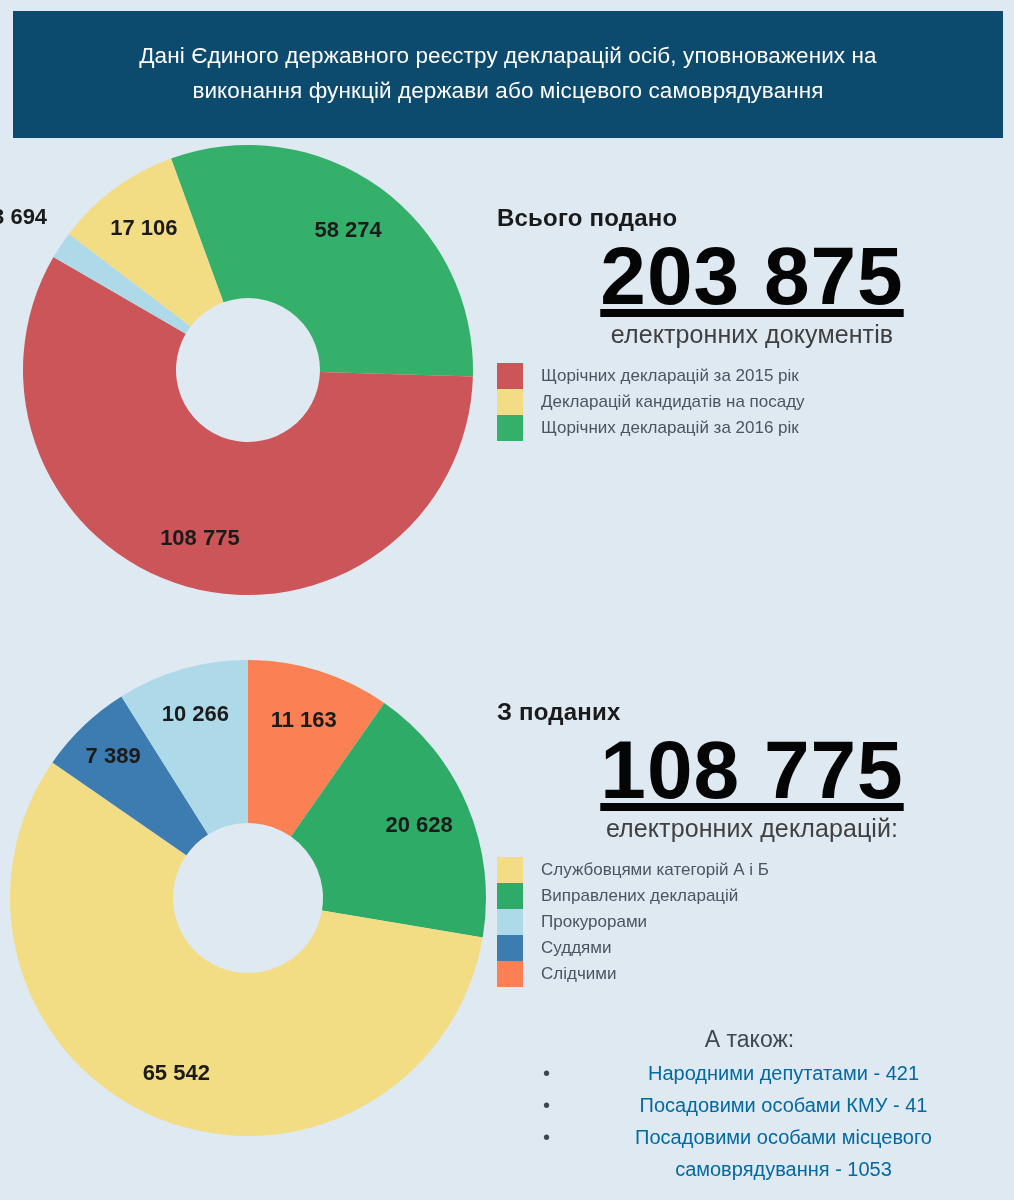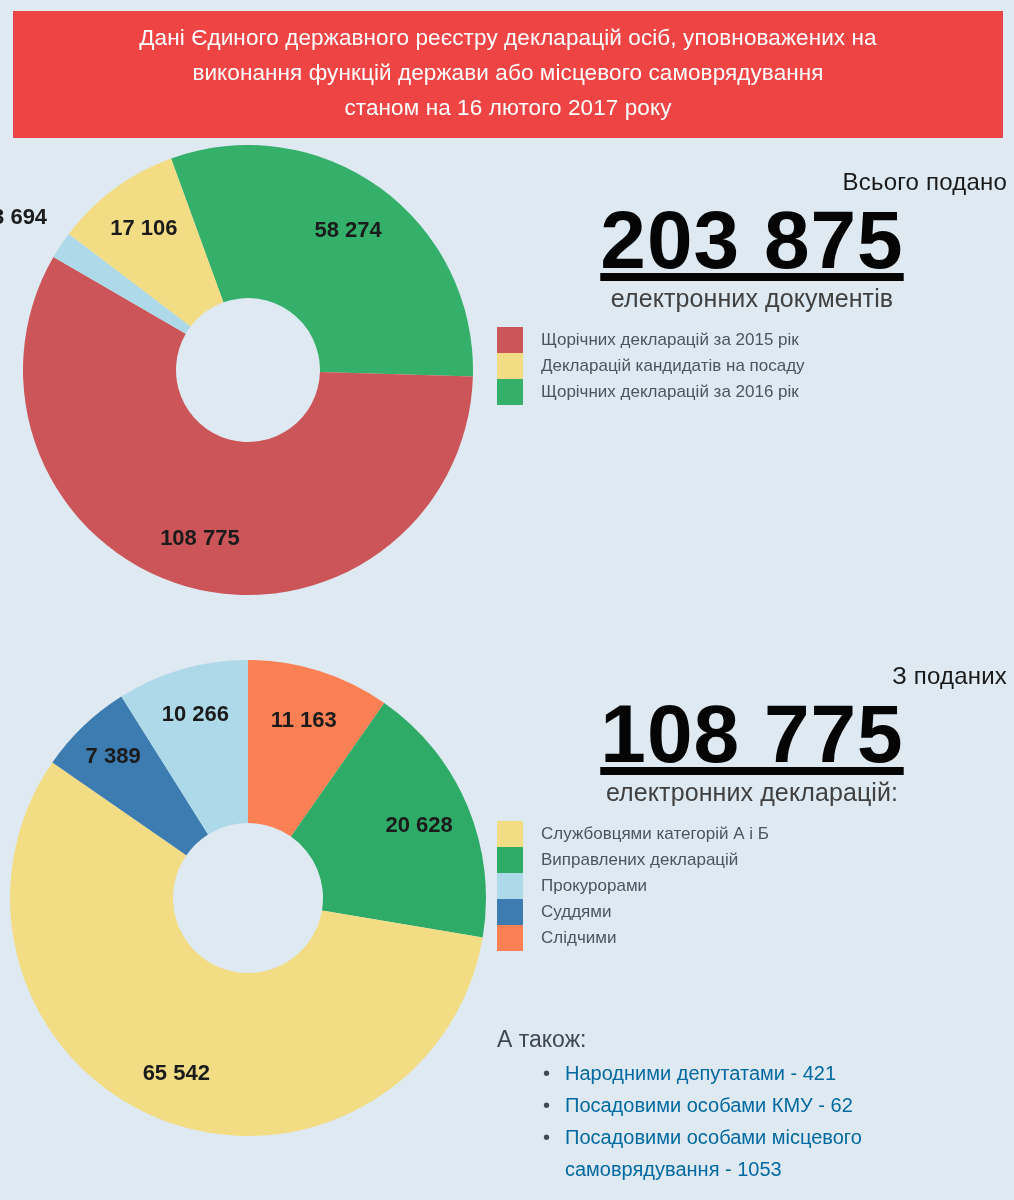--- a/index.html
+++ b/index.html
@@ -29,60 +29,60 @@
   .donut-wrap svg{display:block;overflow:visible;}
   .slice-label{
     font-size:22px;font-weight:bold;fill:#1b1b1b;
     font-family:"Liberation Sans","DejaVu Sans",sans-serif;
     text-anchor:middle;dominant-baseline:middle;
   }
 
   
   .panel{position:absolute;}
   .panel-caption{
-    font-size:24px;color:#1a1a1a;font-weight:normal;text-align:right;
+    font-size:24px;color:#1a1a1a;font-weight:bold;text-align:left;
     letter-spacing:.2px;
+    margin-top:36px;
   }
   .panel-bignum{
     font-size:82px;font-weight:bold;color:#050505;text-align:center;
     line-height:88px;letter-spacing:1px;white-space:nowrap;text-decoration:underline;
   }
   .panel-sub{
     font-size:25px;color:#404040;text-align:center;letter-spacing:.1px;
   }
   .legend{margin-top:14px;}
   .legend-row{display:flex;align-items:flex-start;height:26px;}
   .legend-swatch{width:26px;height:26px;flex:0 0 26px;}
   .legend-label{
     margin-left:18px;font-size:17px;color:#4b5560;white-space:nowrap;
     line-height:26px;
   }
 
   
-  .also{position:absolute;left:497px;top:1026px;width:505px;}
+  .also{position:absolute;left:497px;top:1026px;width:505px;text-align:center;}
   .also-title{font-size:23px;color:#3f4850;margin-bottom:4px;}
   .also-list{list-style:none;margin:0;padding:0 0 0 46px;}
   .also-list li{
     font-size:20px;color:#0369a1;line-height:32px;position:relative;
     padding-left:22px;
   }
   .also-list li:before{
     content:"\2022";position:absolute;left:0;top:0;font-size:20px;color:#3f4850;
   }
 </style>
 </head>
 <body style="background: rgb(222, 233, 241);">
 
 <div id="page">
 
-  <div class="header" style="background: #ef4444;">
+  <div class="header" style="background: #0c4a6e;">
     <div class="header-text">
       <span>Дані Єдиного державного реєстру декларацій осіб, уповноважених на</span><br>
       <span>виконання функцій держави або місцевого самоврядування</span><br>
-      <span>станом на 16 лютого 2017 року</span>
     </div>
   </div>
 
   <div class="donut-wrap" id="chart1-wrap" style="left:0;top:145px;width:500px;height:470px;">
     <svg id="chart1" width="500" height="470" viewBox="0 145 500 470">
         <path d="M 171.04546775172454 158.5691603231706 A 225 225 0 0 1 472.90349082040933 376.58937150220345 L 319.969117062531 372.1085988807051 A 72 72 0 0 0 223.37454968055187 302.3421313034146 Z" fill="#35b06a"></path>
         <path d="M 472.90349082040933 376.58937150220345 A 225 225 0 1 1 53.41619810096839 257.0303401858781 L 185.73318339230988 333.849708859481 A 72 72 0 1 0 319.969117062531 372.1085988807051 Z" fill="#cb5558"></path>
         <path d="M 53.41619810096839 257.0303401858781 A 225 225 0 0 1 68.82232427754926 233.9104687248123 L 190.66314376881576 326.45134999193994 A 72 72 0 0 0 185.73318339230988 333.849708859481 Z" fill="#aed9e8"></path>
         <path d="M 68.82232427754926 233.9104687248123 A 225 225 0 0 1 171.0454677517244 158.56916032317065 L 223.3745496805518 302.3421313034146 A 72 72 0 0 0 190.66314376881576 326.45134999193994 Z" fill="#f2dd85"></path>
         <text x="348.1223974220985" y="231.37638897196712" class="slice-label">58 274</text>
@@ -152,18 +152,18 @@
           <span class="legend-swatch" style="background: rgb(251, 128, 83);"></span>
           <span class="legend-label">Слідчими</span>
         </div>
       </div>
   </div>
 
   <div class="also">
     <div class="also-title">А також:</div>
     <ul class="also-list" id="also-list">
         <li>Народними депутатами - 421</li>
-        <li>Посадовими особами КМУ - 62</li>
+        <li>Посадовими особами КМУ - 41</li>
         <li>Посадовими особами місцевого самоврядування - 1053</li>
       </ul>
   </div>
 
 </div>
 
 </body></html>

